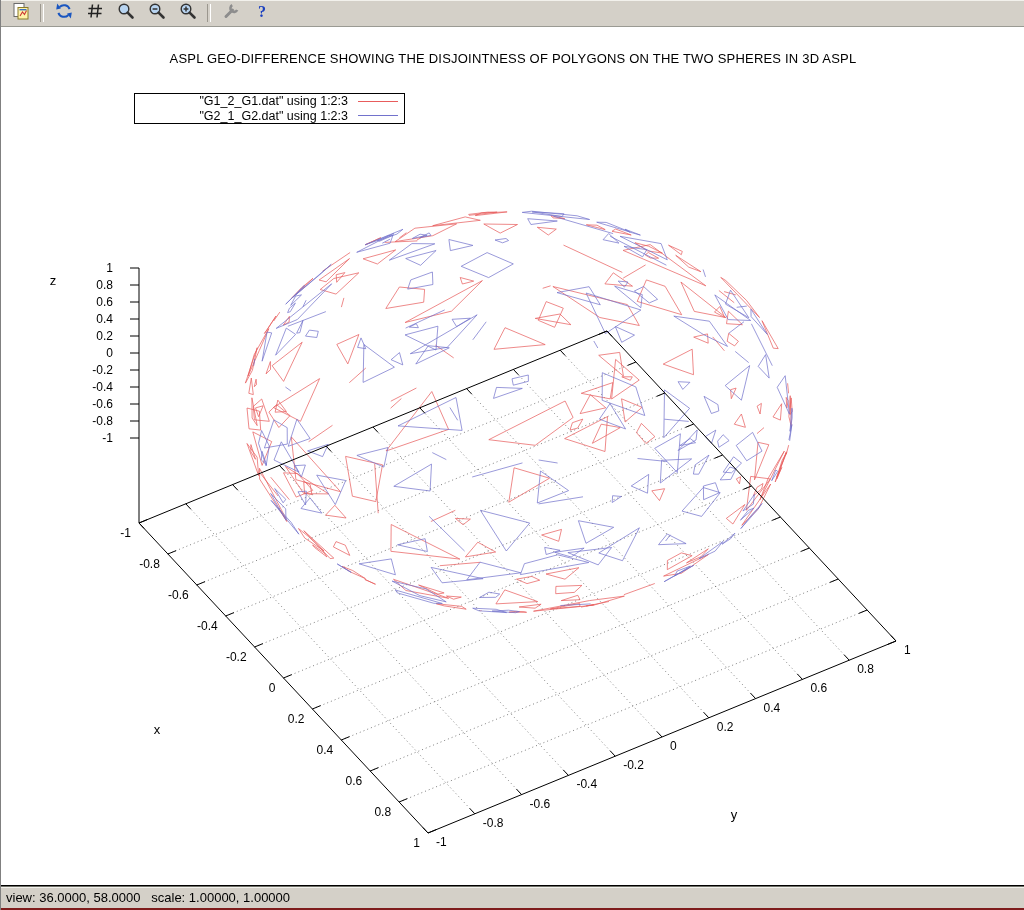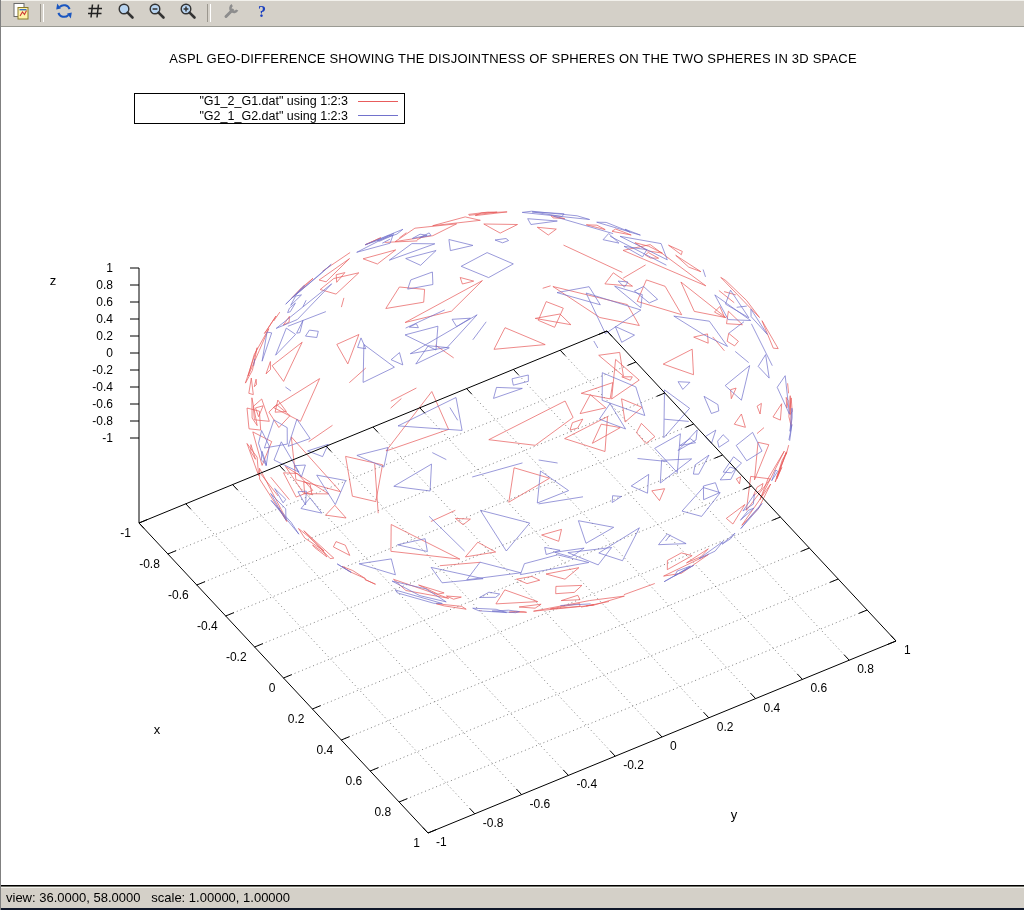--- a/index.html
+++ b/index.html
@@ -43,21 +43,21 @@
     height:15px;padding-right:6px;gap:10px;
   }
   .legend-sample{display:inline-block;width:40px;height:0;border-top:1.2px solid #000;}
   svg.plot{position:absolute;top:0;left:0;}
   
   .statusbar{
     position:absolute;left:0;bottom:0;width:100%;height:24px;
     background:#d4d0c8;border-top:1px solid #6e6e66;
     box-shadow:inset 0 1px 0 #f2f1ec, 0 -1px 0 #000;
     display:flex;align-items:center;box-sizing:border-box;
-    border-bottom:2px solid #0f172a;
+    border-bottom:2px solid #7f1d1d;
   }
   .statusbar .status-text{
     font-size:13px;color:#000;padding-left:5px;white-space:pre;
   }
 </style>
 </head>
 <body>
 
 <div class="window">
 
@@ -552,21 +552,21 @@
           <text x="112" y="262" text-anchor="end">0.8</text>
           <text x="112" y="245" text-anchor="end">1</text>
         </g>
         <g font-family="Liberation Sans, DejaVu Sans, sans-serif" font-size="13" fill="#000">
           <text x="52" y="258" text-anchor="middle">z</text>
           <text x="156" y="707" text-anchor="middle">x</text>
           <text x="733" y="792" text-anchor="middle">y</text>
         </g>
       </svg>
 
-    <div class="plot-title">ASPL GEO-DIFFERENCE SHOWING THE DISJOINTNESS OF SPHERES ON THE TWO SPHERES IN 3D SPACE</div>
+    <div class="plot-title">ASPL GEO-DIFFERENCE SHOWING THE DISJOINTNESS OF POLYGONS ON THE TWO SPHERES IN 3D ASPL</div>
 
     <div class="legend">
       <div class="legend-row">
         <span>"G1_2_G1.dat"  using 1:2:3</span>
         <span class="legend-sample" id="sample0" style="border-top-color: rgb(232, 92, 92);"></span>
       </div>
       <div class="legend-row">
         <span>"G2_1_G2.dat"  using 1:2:3</span>
         <span class="legend-sample" id="sample1" style="border-top-color: rgb(114, 114, 204);"></span>
       </div>

